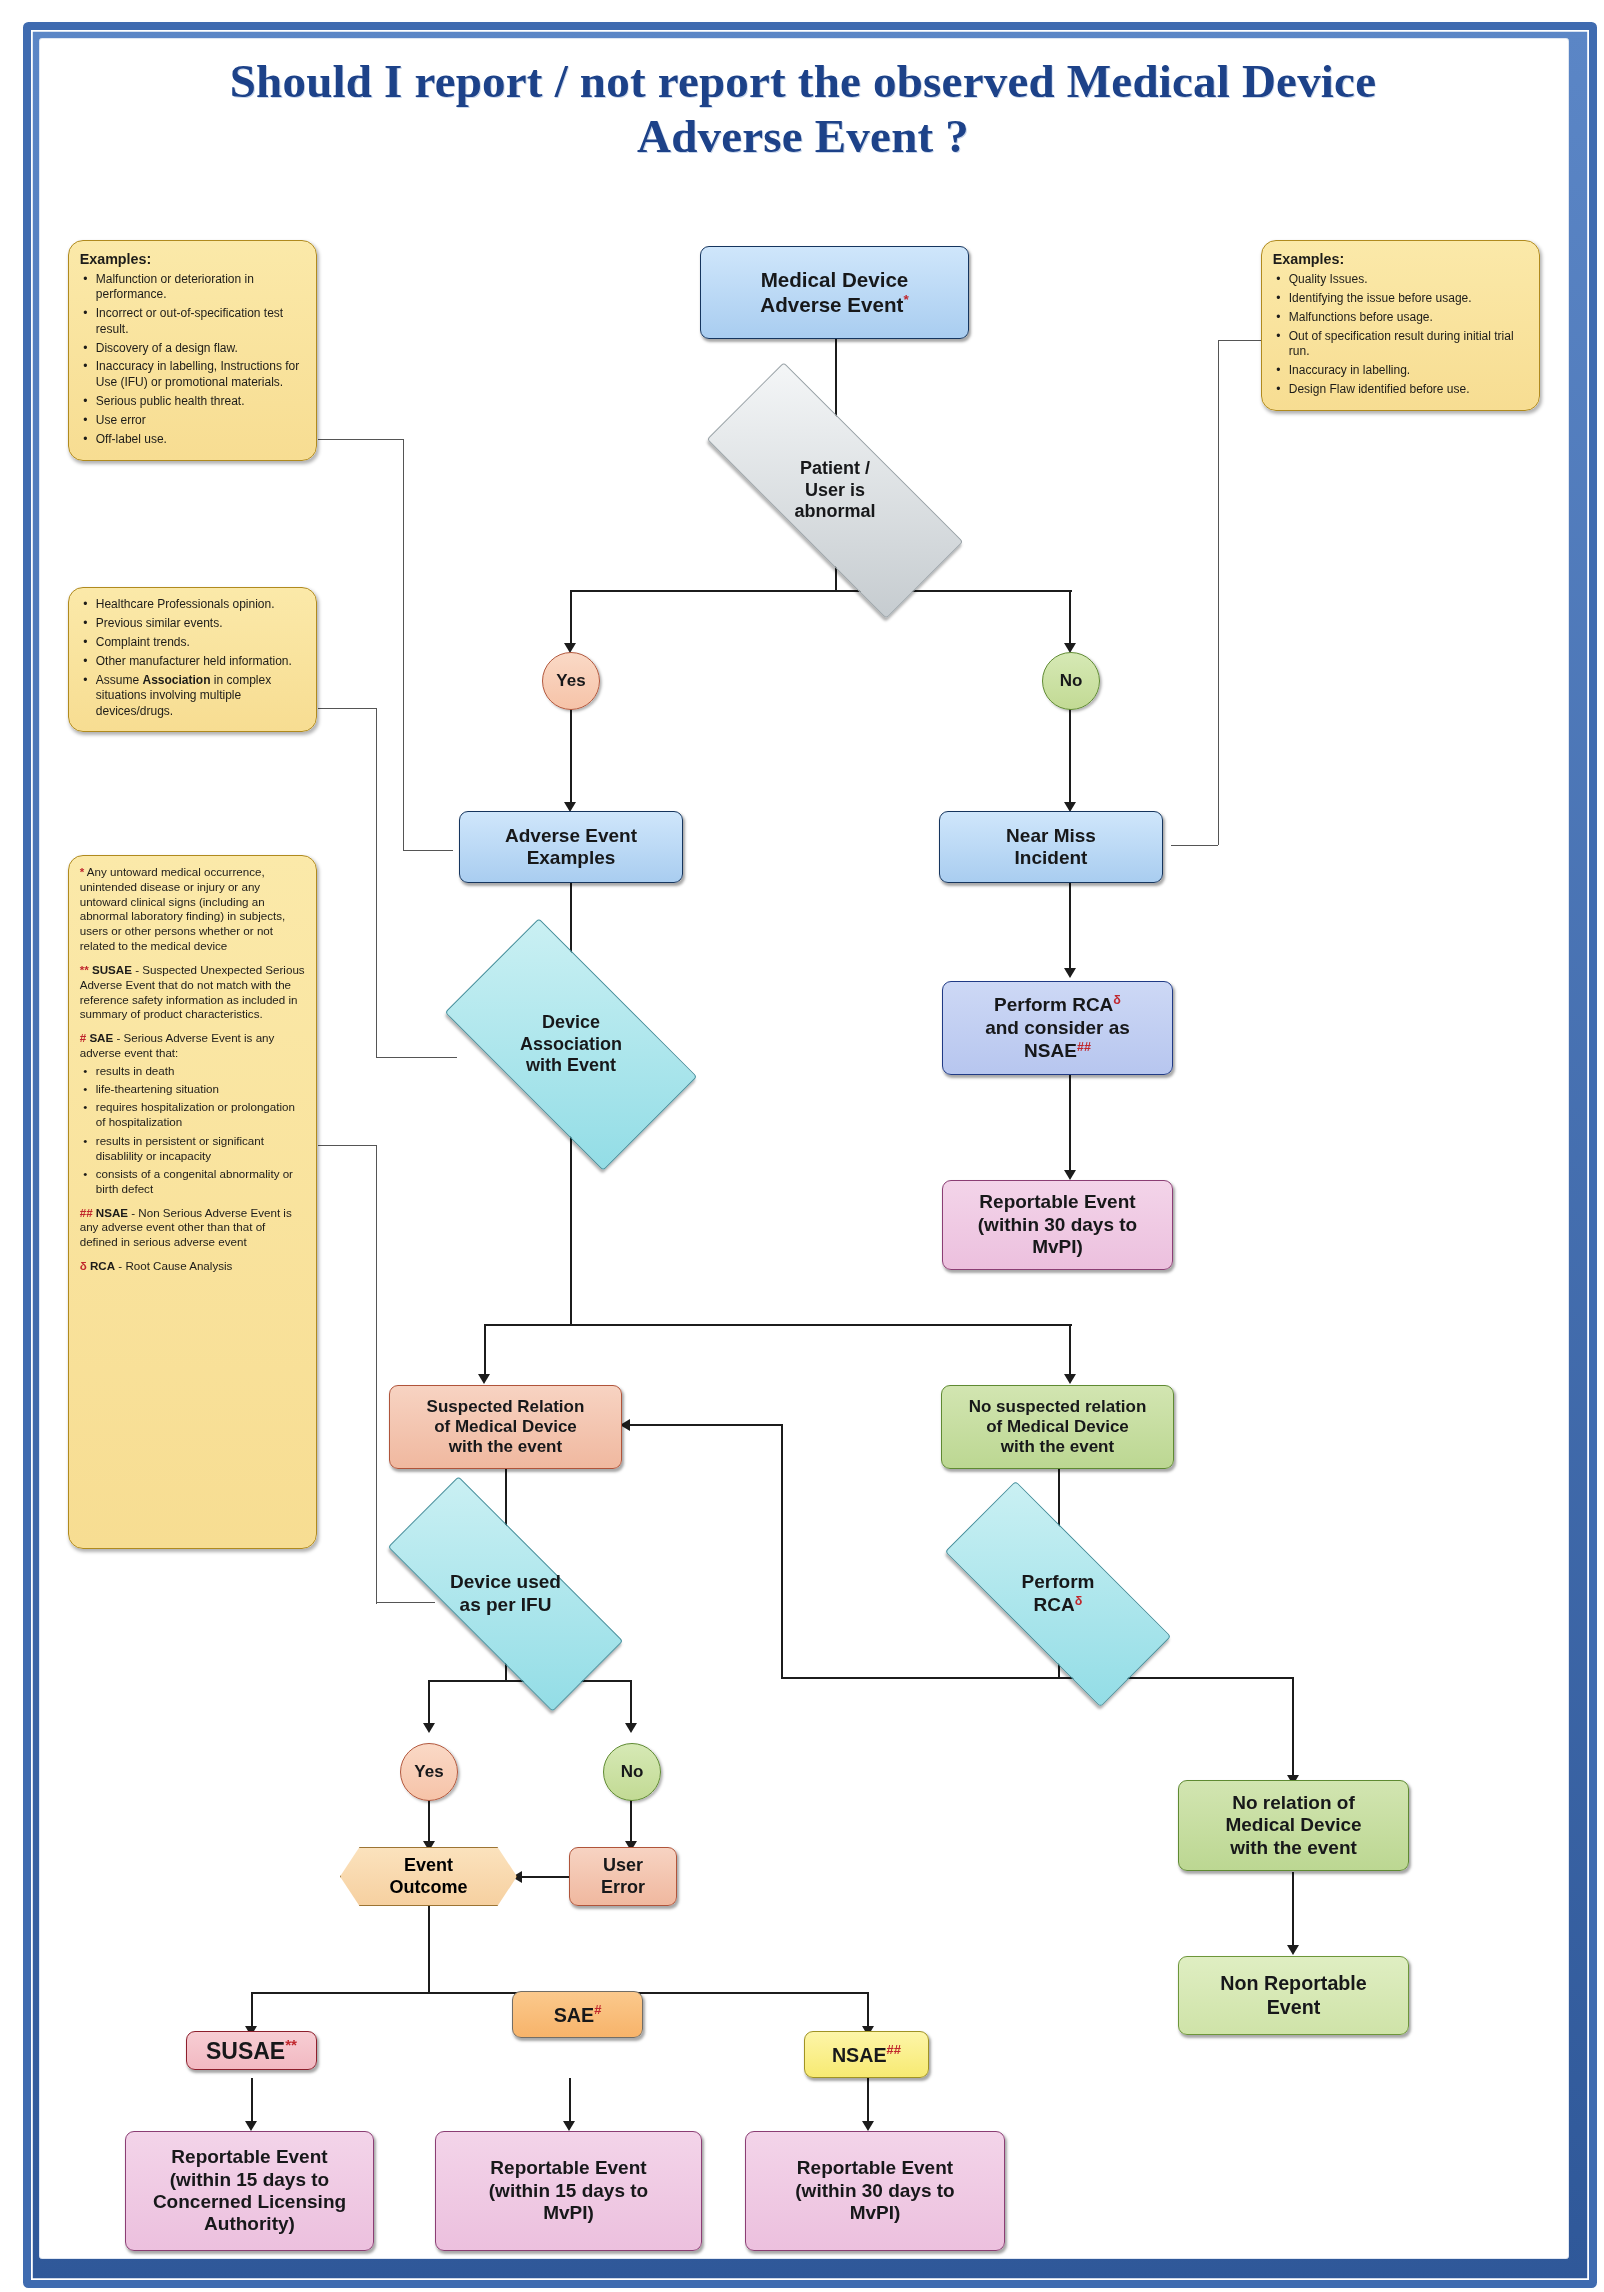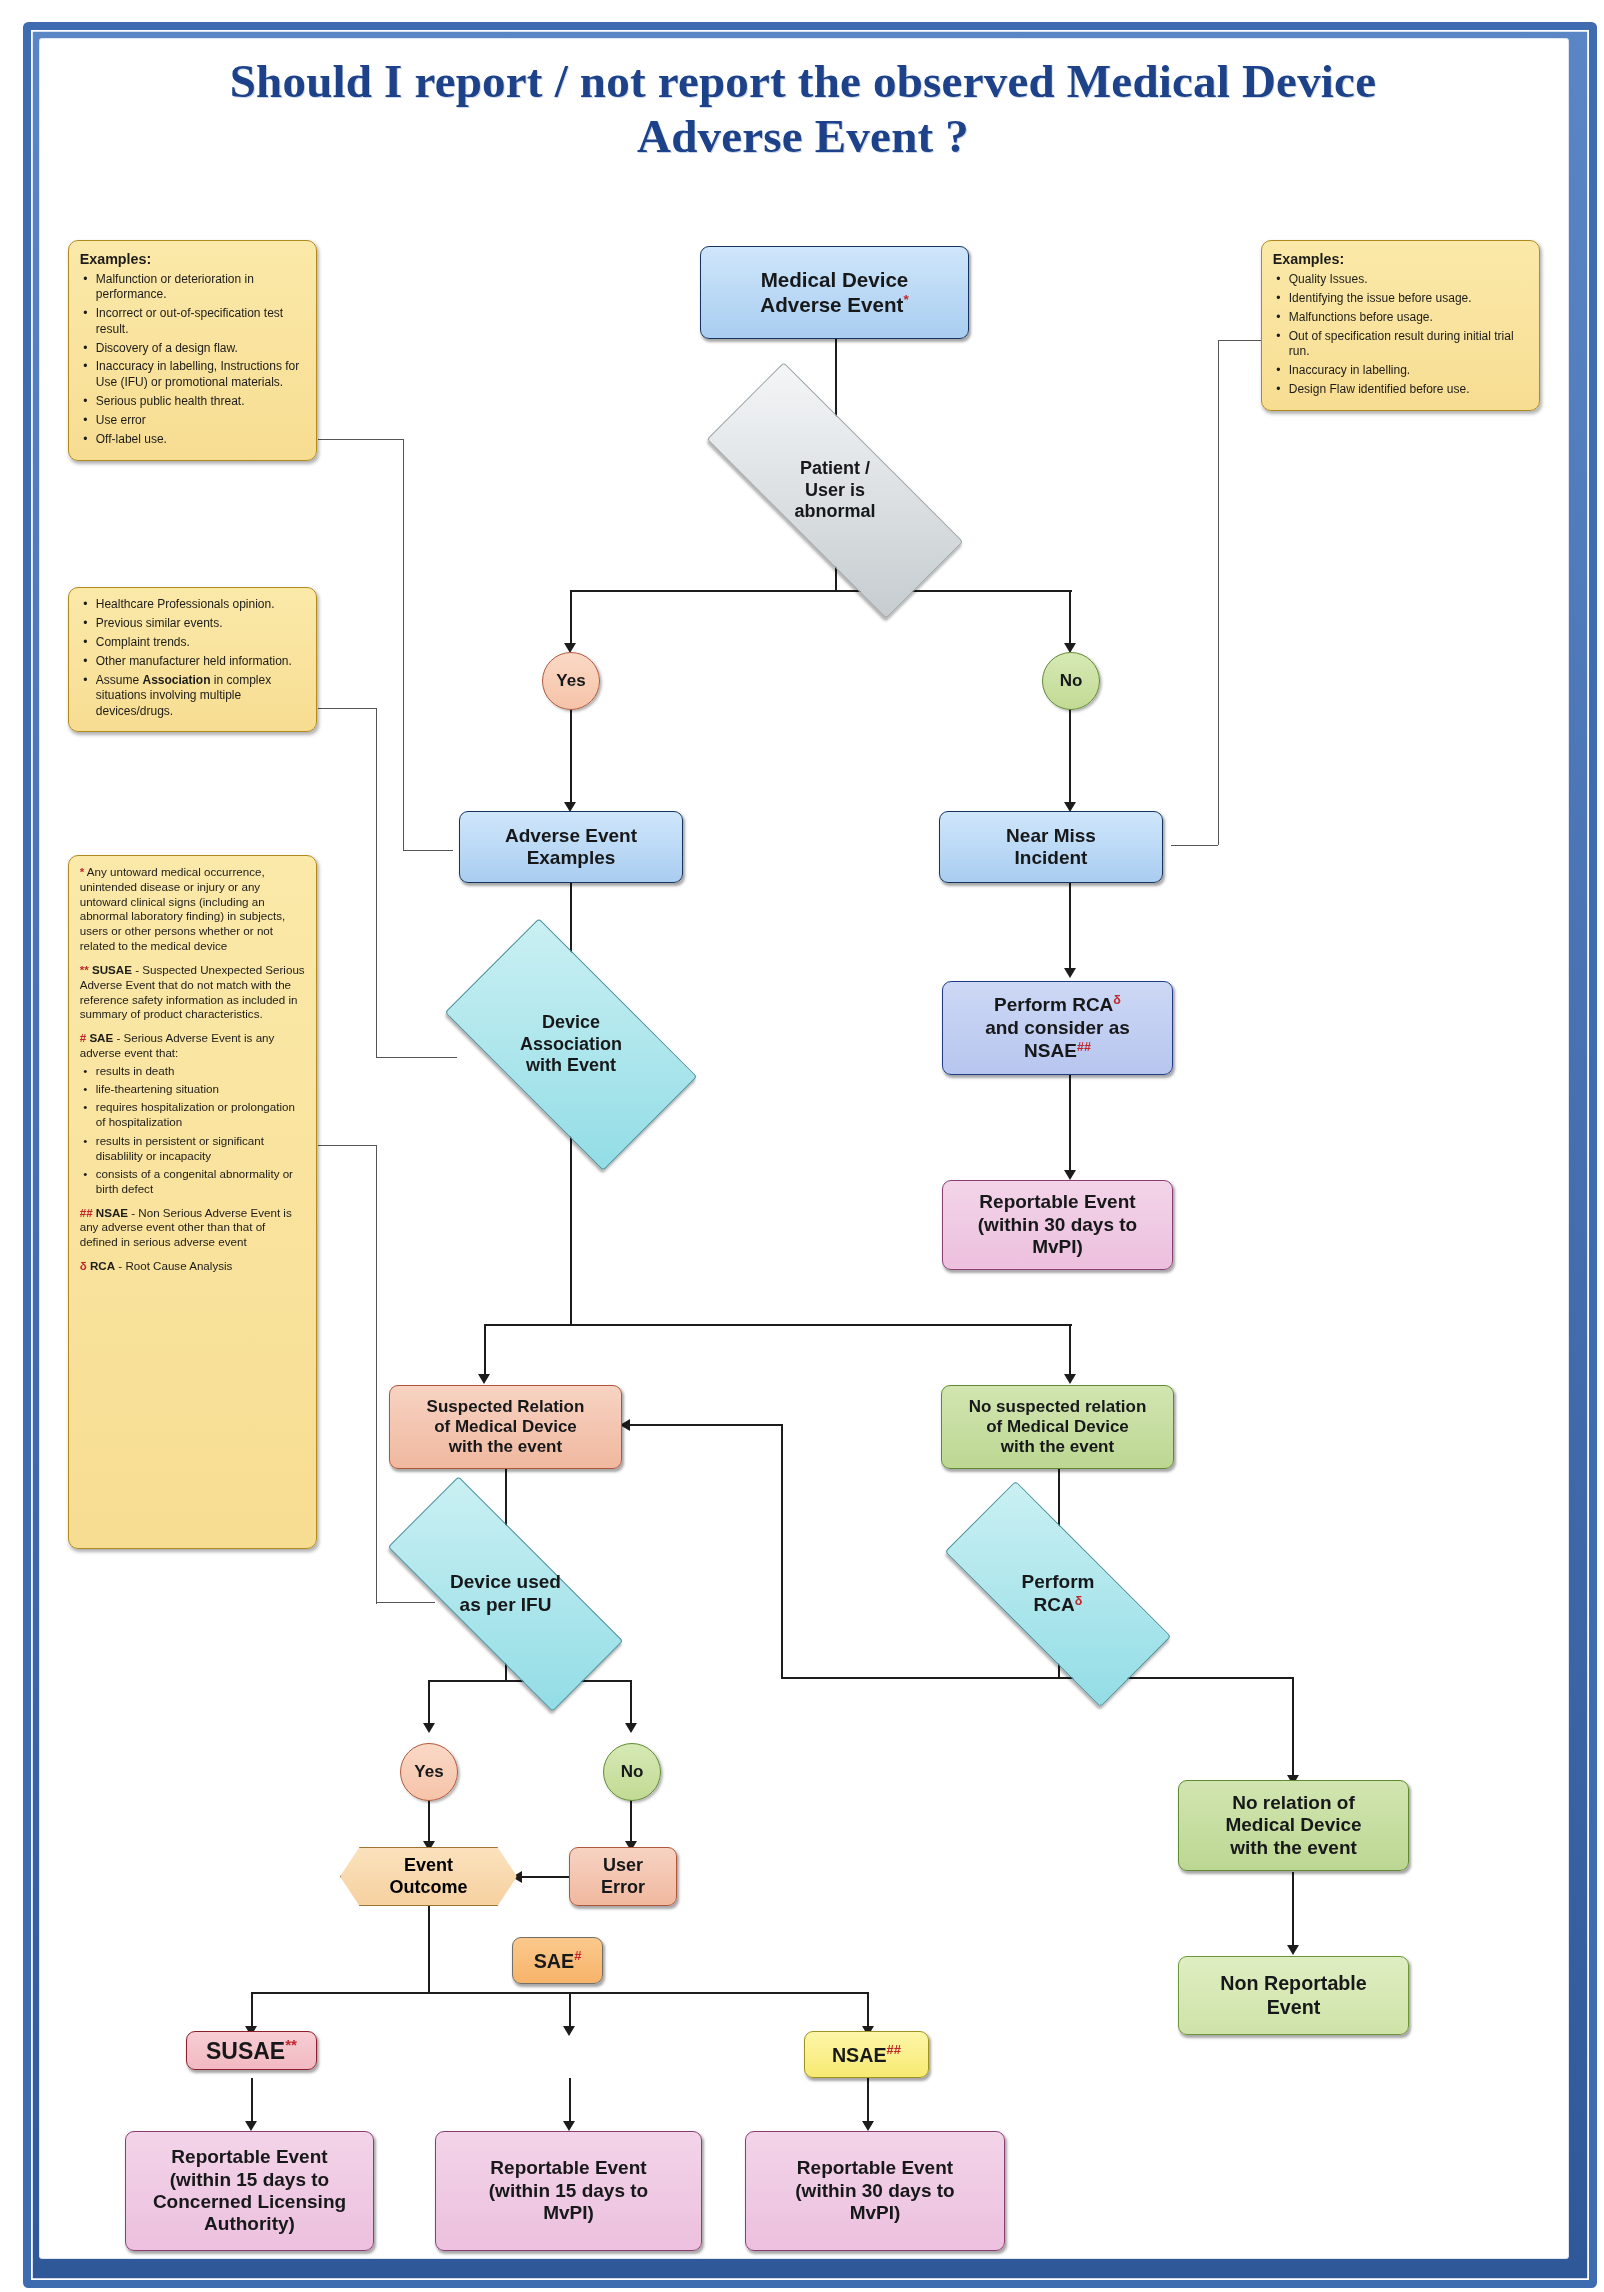--- a/index.html
+++ b/index.html
@@ -31,21 +31,21 @@
   .salmon {background:linear-gradient(180deg,#f7d3c2,#f0b89f);border-color:#b0543a;}
   .green  {background:linear-gradient(180deg,#d2e5b1,#bcd792);border-color:#5f8a32;}
   .greenlt{background:linear-gradient(180deg,#dfeec2,#cfe3a8);border-color:#6d963a;}
   .pink   {background:linear-gradient(180deg,#f3d4e9,#ecc0de);border-color:#8b3e74;}
   .blueviolet{background:linear-gradient(180deg,#cdd8f5,#b7c6ef);border-color:#203a85;}
   .yellow {background:linear-gradient(180deg,#fdf5a8,#f7ea72);border-color:#a09324;}
   .orange {background:linear-gradient(180deg,#fbc98c,#f7b36a);border-color:#736e66;}
   .rose   {background:linear-gradient(180deg,#f7cdd3,#f2b9c2);border-color:#8d1f2c;}
 
   
-  .note{position:absolute;box-sizing:border-box;border-radius:10px;
+  .note{position:absolute;box-sizing:border-box;border-radius:15px;
     background:linear-gradient(180deg,#fbe9a9,#f7dd92);
     border:1.8px solid #b08a1e;box-shadow:1.8px 2.7px 3.6px rgba(0,0,0,.3);
     padding:9px 10.7px;color:#1d1c19;font-size:12px;line-height:1.28;}
   .note b{font-weight:bold;}
   .note .hd{font-weight:bold;font-size:14.3px;margin-bottom:3.6px;}
   .note ul{margin:0;padding-left:14.3px;list-style:none;}
   .note li{position:relative;margin-bottom:3.6px;padding-left:1.8px;}
   .note li:before{content:"•";position:absolute;left:-10.7px;top:0;}
   .note p{margin:0 0 9px 0;}
   .sup-red{color:#c0272d;font-weight:bold;}
@@ -402,21 +402,21 @@
   <div class="node rbox greenlt" style="left:1178px;top:1956px;width:231px;height:79px;font-size:19.7px;align-items:center;">
     <div>
       <span>Non Reportable</span><br>
       <span>Event</span>
     </div>
   </div>
 
   <div class="node rbox rose" style="left:186px;top:2031px;width:131px;height:39px;font-size:23px;">
     <div><span>SUSAE</span><span class="sup-red"><sup>**</sup></span></div>
   </div>
-  <div class="node rbox orange" style="left:512px;top:1937px;width:91px;height:47px;font-size:19.7px;">
+  <div class="node rbox orange" style="left:512px;top:1991px;width:131px;height:47px;font-size:19.7px;">
     <div><span>SAE</span><span class="sup-red"><sup>#</sup></span></div>
   </div>
   <div class="node rbox yellow" style="left:804px;top:2031px;width:125px;height:47px;font-size:19.7px;">
     <div><span>NSAE</span><span class="sup-red"><sup>##</sup></span></div>
   </div>
 
   <div class="node rbox pink" style="left:125px;top:2131px;width:249px;height:120px;font-size:19px;">
     <div>
       <span>Reportable Event</span><br>
       <span>(within 15 days to</span><br>

